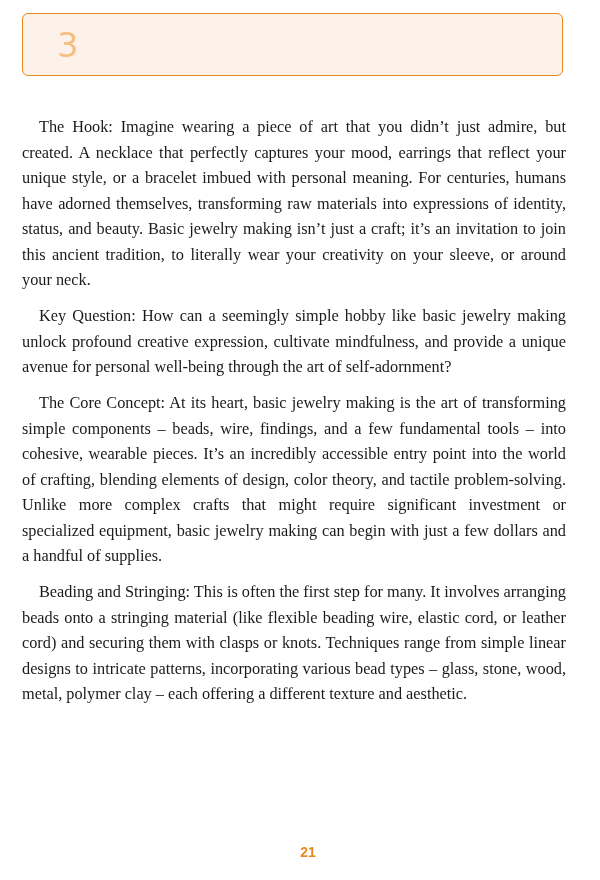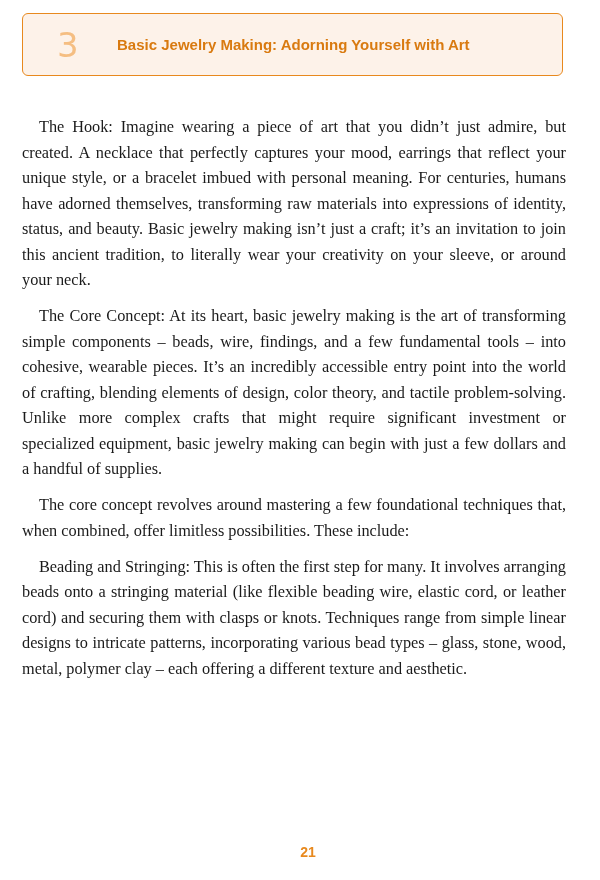--- a/index.html
+++ b/index.html
@@ -69,23 +69,22 @@
       font-size: 14px;
       color: #E8891E;
       padding-left: 8px;
     }
   </style>
 </head>
 <body>
 
 <div class="chapter-box">
   <span class="chapter-number">3</span>
-  <span class="chapter-title">Basic Jewelry Making: Adorning Yourself with Art</span>
 </div>
 
 <div class="content" lang="en">
   <p>The Hook: Imagine wearing a piece of art that you didn’t just admire, but created. A necklace that perfectly captures your mood, earrings that reflect your unique style, or a bracelet imbued with personal meaning. For centuries, humans have adorned themselves, transforming raw materials into expressions of identity, status, and beauty. Basic jewelry making isn’t just a craft; it’s an invitation to join this ancient tradition, to literally wear your creativity on your sleeve, or around your neck.</p>
+  <p>Key Question: How can a seemingly simple hobby like basic jewelry making unlock profound creative expression, cultivate mindfulness, and provide a unique avenue for personal well-being through the art of self-adornment?</p>
   <p>The Core Concept: At its heart, basic jewelry making is the art of transforming simple components – beads, wire, findings, and a few fundamental tools – into cohesive, wearable pieces. It’s an incredibly accessible entry point into the world of crafting, blending elements of design, color theory, and tactile problem-solving. Unlike more complex crafts that might require significant investment or specialized equipment, basic jewelry making can begin with just a few dollars and a handful of supplies.</p>
-  <p>The core concept revolves around mastering a few foundational techniques that, when combined, offer limitless possibilities. These include:</p>
   <p>Beading and Stringing: This is often the first step for many. It involves arranging beads onto a stringing material (like flexible beading wire, elastic cord, or leather cord) and securing them with clasps or knots. Techniques range from simple linear designs to intricate patterns, incorporating various bead types – glass, stone, wood, metal, polymer clay – each offering a different texture and aesthetic.</p>
 </div>
 
 <div class="page-number">21</div>
 
 </body></html>

